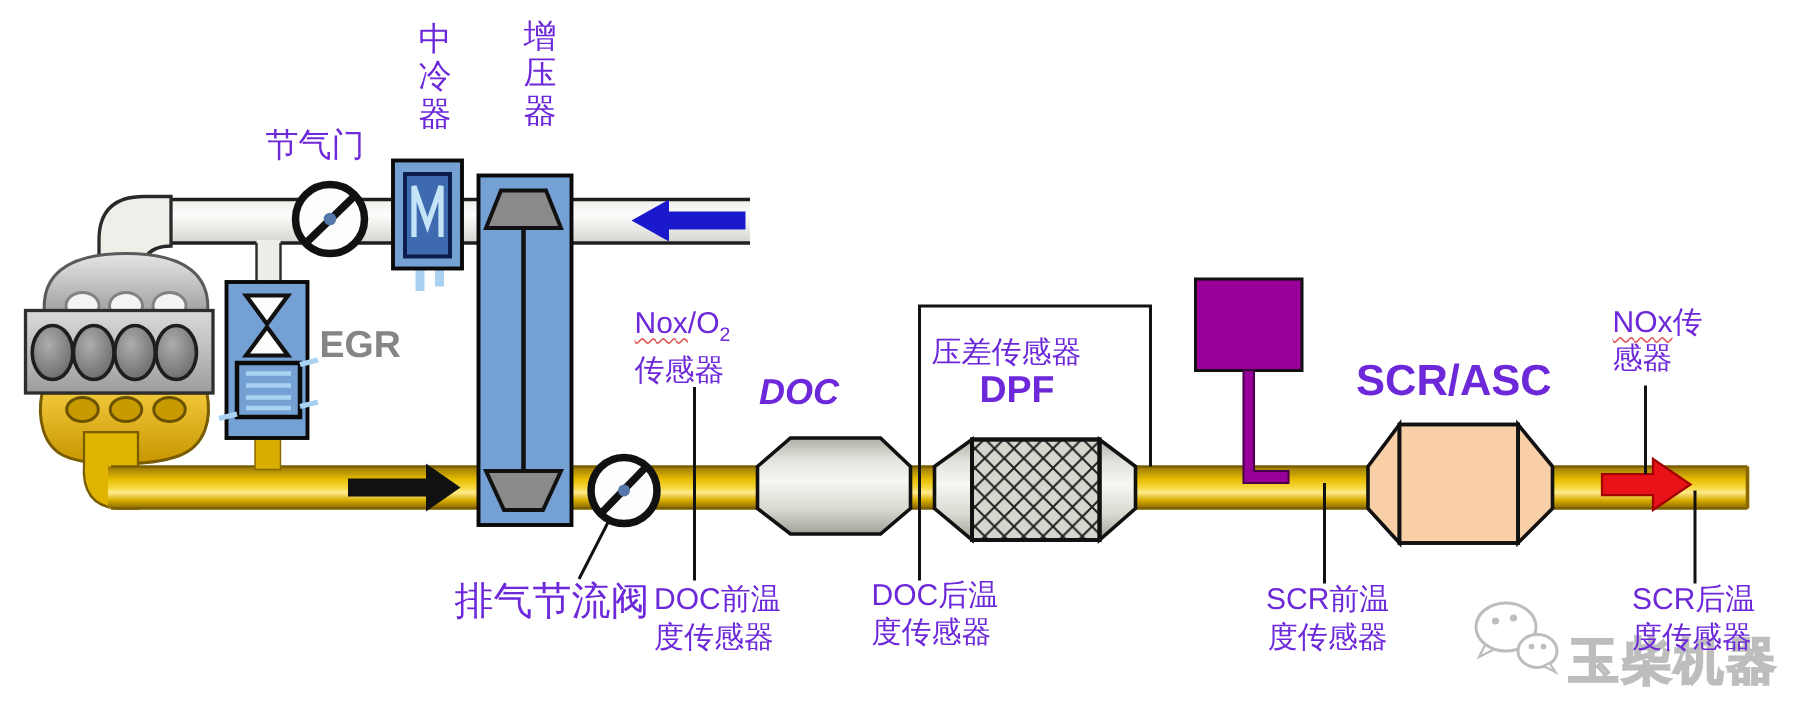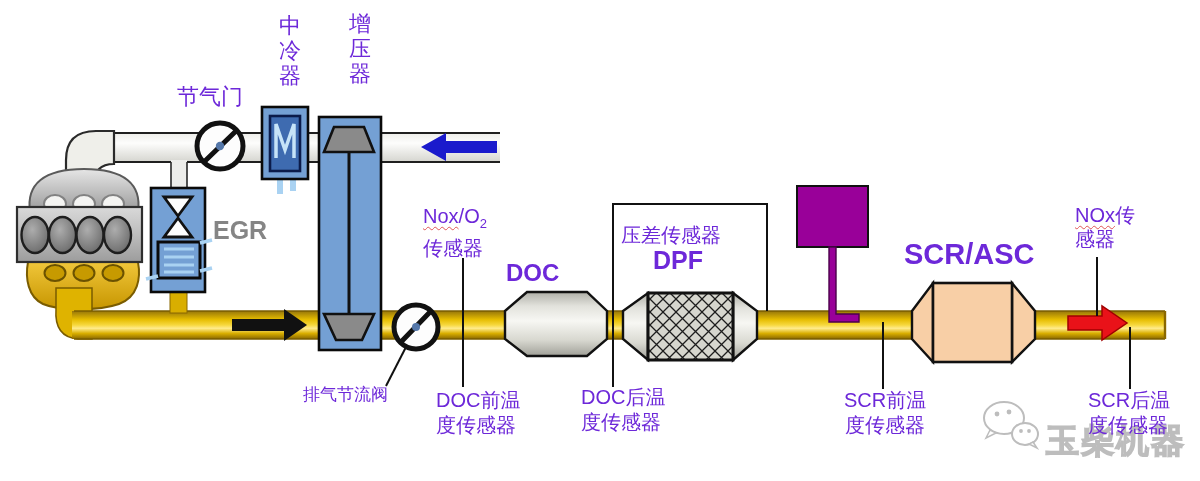--- a/index.html
+++ b/index.html
@@ -179,31 +179,31 @@
 <div class="lbl" style="left:177px;top:84px;font-size:22px;">节气门</div>
 <div class="lbl vlbl" style="left:278px;top:13px;">中冷器</div>
 <div class="lbl vlbl" style="left:348px;top:11px;">增压器</div>
 <div class="lbl b" style="left:213px;top:216px;font-size:25px;color:#858585;">EGR</div>
 
 <div class="lbl" style="left:423px;top:204px;font-size:20px;line-height:25px;">
   <div><span class="sq">Nox</span><span>/O</span><sub>2</sub></div>
   <div>传感器</div>
 </div>
 
-<div class="lbl b" style="left:506px;top:259px;font-size:24px;">DOC</div>
+<div class="lbl b" style="left:506px;top:248px;font-size:24px;font-style:italic;">DOC</div>
 <div class="lbl" style="left:621px;top:176px;font-size:20px;margin-top:48px;">压差传感器</div>
 <div class="lbl b" style="left:653px;top:246px;font-size:25px;">DPF</div>
 <div class="lbl b" style="left:904px;top:237px;font-size:29px;">SCR/ASC</div>
 
 <div class="lbl" style="left:1075px;top:203px;font-size:20px;line-height:24px;">
   <div><span class="sq">NOx</span><span>传</span></div>
   <div>感器</div>
 </div>
 
-<div class="lbl" style="left:303px;top:385px;font-size:17px;">排气节流阀</div>
+<div class="lbl" style="left:303px;top:385px;font-size:26px;">排气节流阀</div>
 
 <div class="lbl" style="left:436px;top:388px;font-size:20px;line-height:25px;">
   <div>DOC前温</div>
   <div>度传感器</div>
 </div>
 <div class="lbl" style="left:581px;top:385px;font-size:20px;line-height:25px;">
   <div>DOC后温</div>
   <div>度传感器</div>
 </div>
 <div class="lbl" style="left:844px;top:388px;font-size:20px;line-height:25px;text-align:center;">

